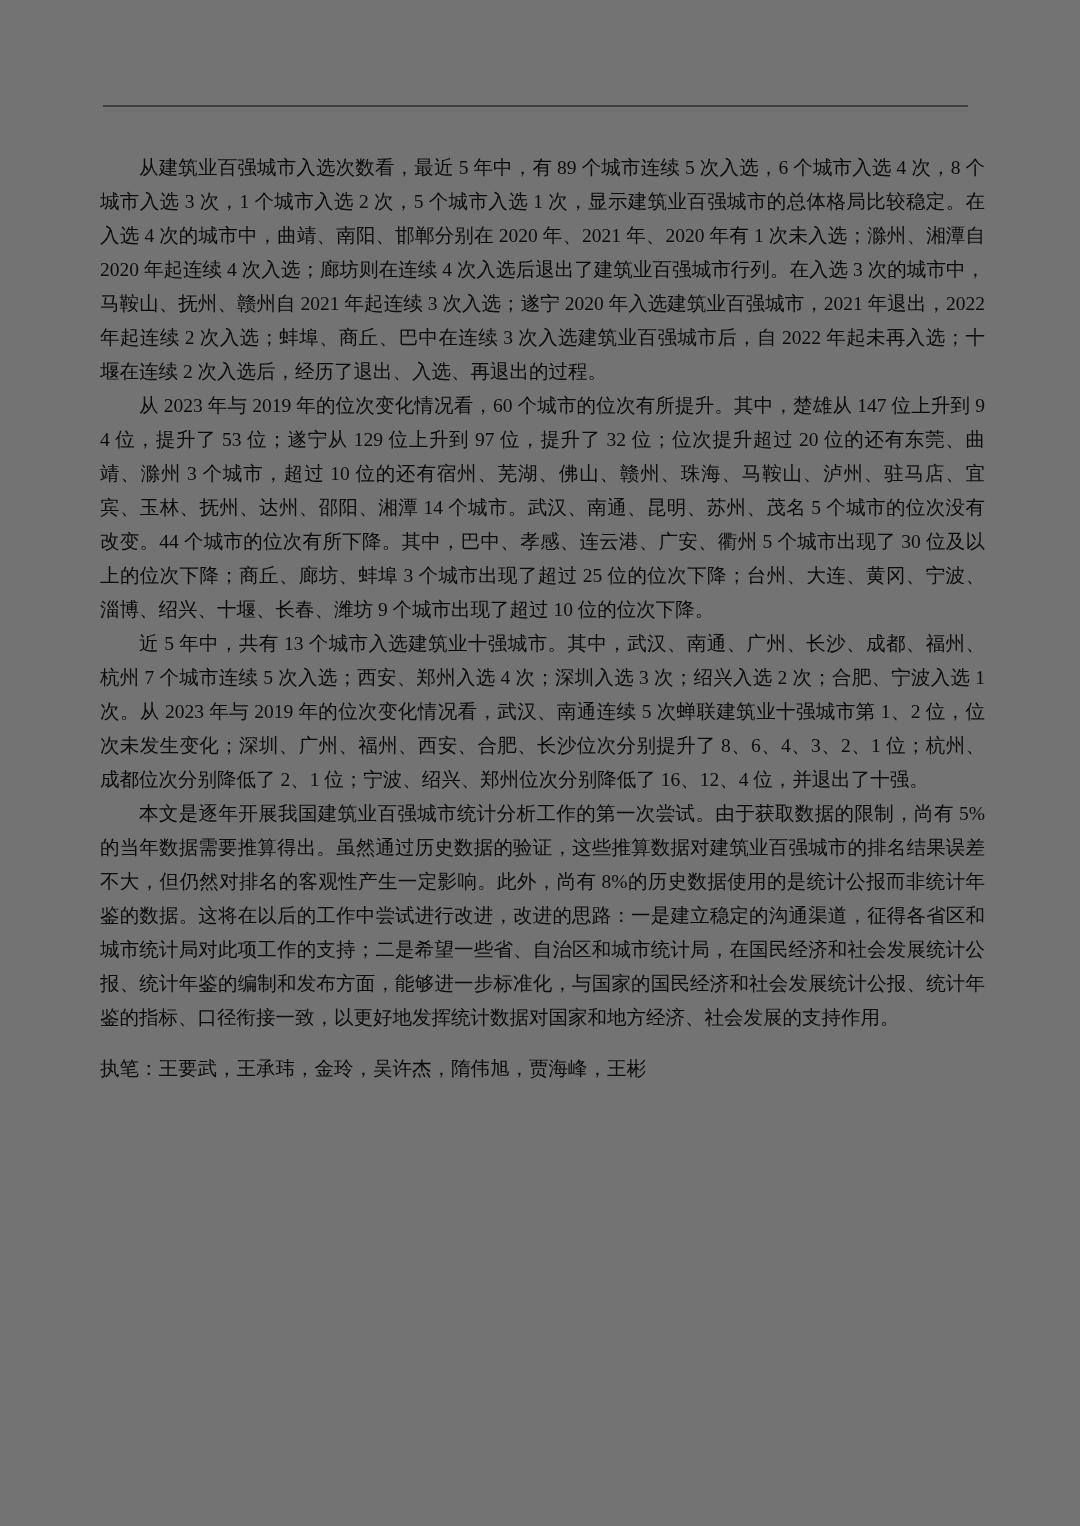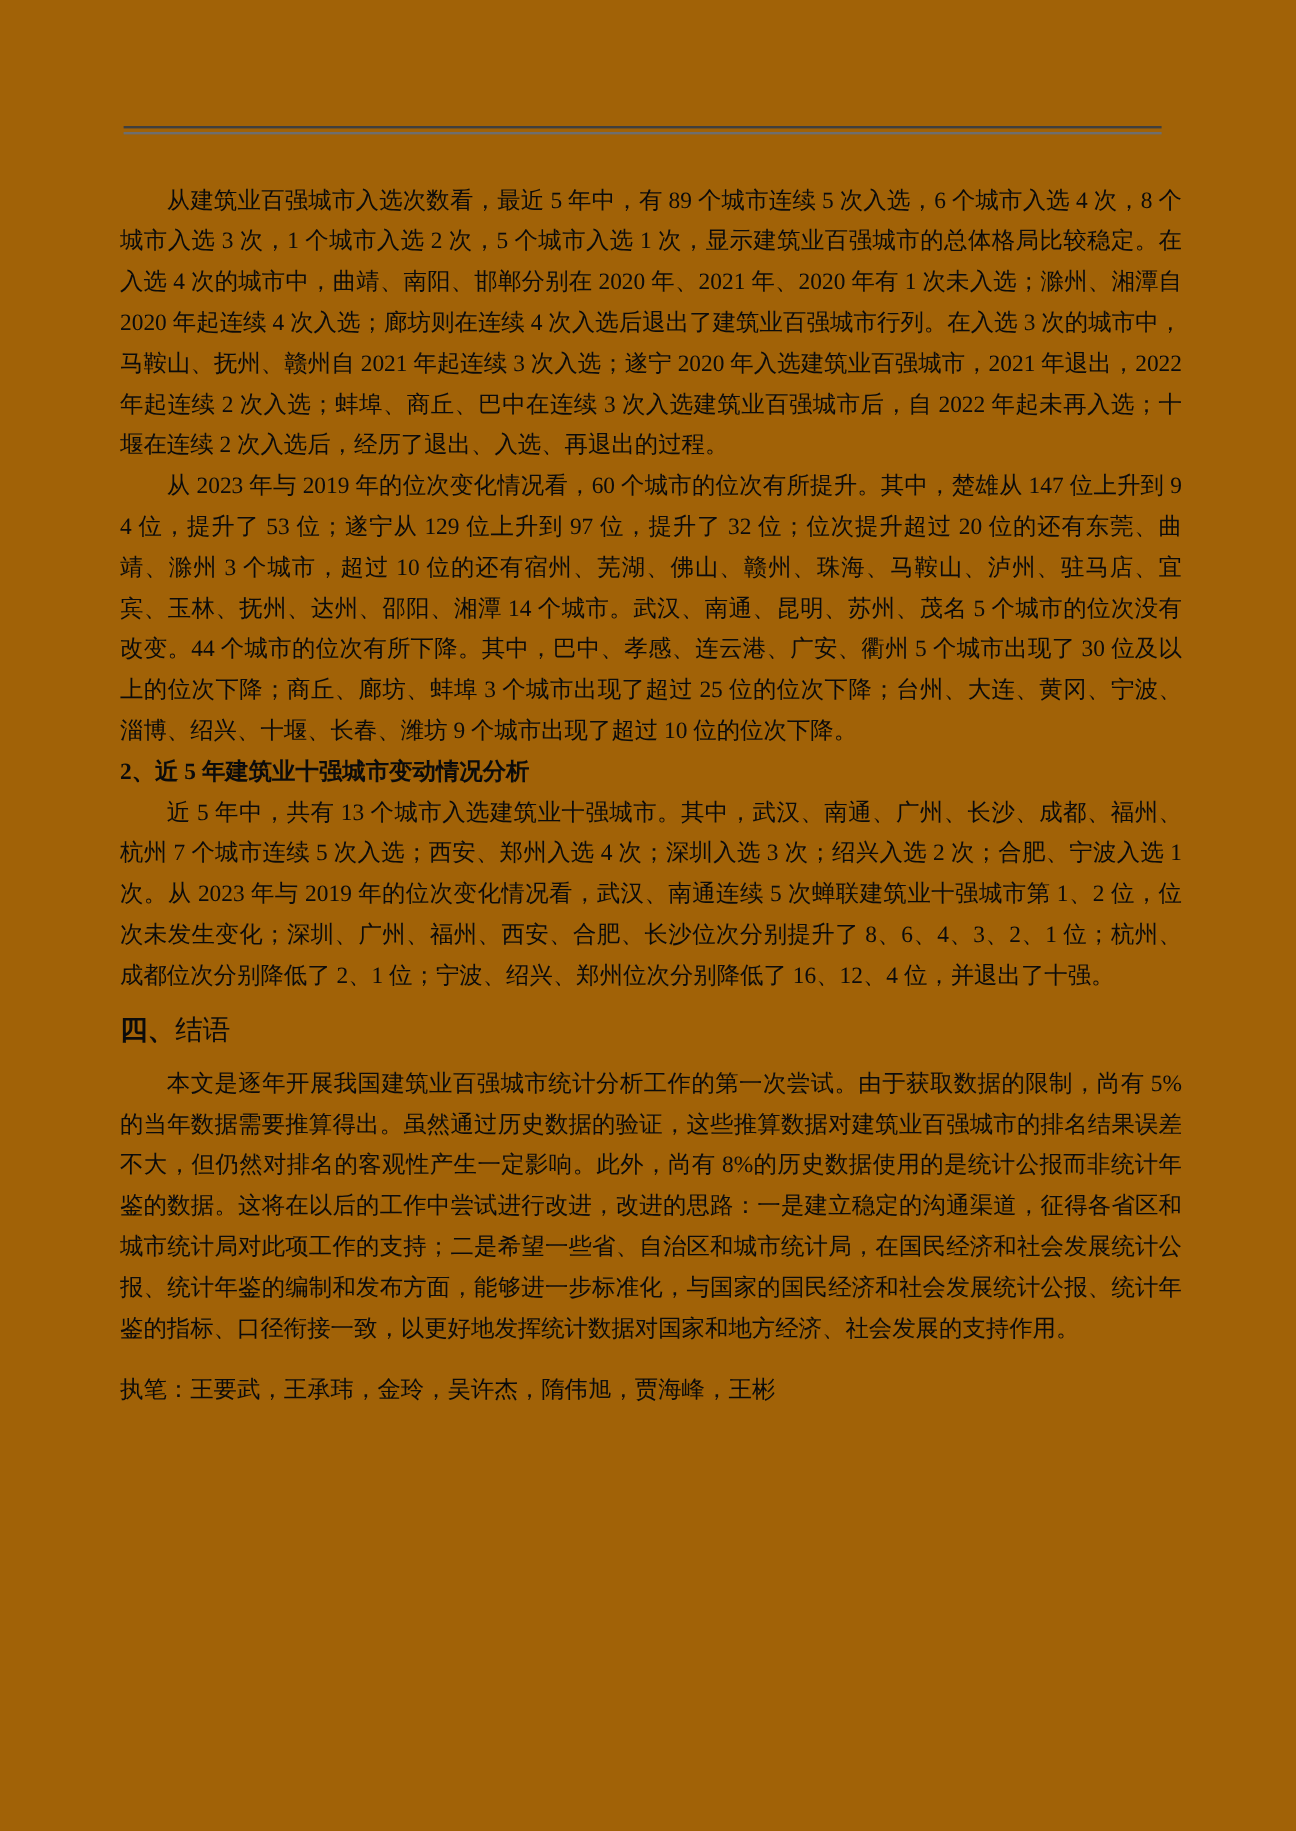--- a/index.html
+++ b/index.html
@@ -11,21 +11,21 @@
     width: 1080px;
     height: 1526px;
     font-family: "Liberation Serif", "DejaVu Serif", serif;
     color: #0b0b0b;
     overflow: hidden;
   }
   .page {
     position: relative;
     width: 1080px;
     height: 1526px;
-    background: #a16207;
+    background: #737373;
   }
   
   .header-rule {
     position: absolute;
     left: 103px;
     top: 105px;
     width: 865px;
     height: 3px;
     border-top: 2px solid #3f3f3f;
     border-bottom: 2px solid #6e6e6e;
@@ -80,27 +80,23 @@
 <div class="page">
 
   <div class="header-rule"></div>
 
   <main class="content">
 
     <p class="body-para">从建筑业百强城市入选次数看，最近 5 年中，有 89 个城市连续 5 次入选，6 个城市入选 4 次，8 个城市入选 3 次，1 个城市入选 2 次，5 个城市入选 1 次，显示建筑业百强城市的总体格局比较稳定。在入选 4 次的城市中，曲靖、南阳、邯郸分别在 2020 年、2021 年、2020 年有 1 次未入选；滁州、湘潭自 2020 年起连续 4 次入选；廊坊则在连续 4 次入选后退出了建筑业百强城市行列。在入选 3 次的城市中，马鞍山、抚州、赣州自 2021 年起连续 3 次入选；遂宁 2020 年入选建筑业百强城市，2021 年退出，2022 年起连续 2 次入选；蚌埠、商丘、巴中在连续 3 次入选建筑业百强城市后，自 2022 年起未再入选；十堰在连续 2 次入选后，经历了退出、入选、再退出的过程。</p>
 
     <p class="body-para">从 2023 年与 2019 年的位次变化情况看，60 个城市的位次有所提升。其中，楚雄从 147 位上升到 94 位，提升了 53 位；遂宁从 129 位上升到 97 位，提升了 32 位；位次提升超过 20 位的还有东莞、曲靖、滁州 3 个城市，超过 10 位的还有宿州、芜湖、佛山、赣州、珠海、马鞍山、泸州、驻马店、宜宾、玉林、抚州、达州、邵阳、湘潭 14 个城市。武汉、南通、昆明、苏州、茂名 5 个城市的位次没有改变。44 个城市的位次有所下降。其中，巴中、孝感、连云港、广安、衢州 5 个城市出现了 30 位及以上的位次下降；商丘、廊坊、蚌埠 3 个城市出现了超过 25 位的位次下降；台州、大连、黄冈、宁波、淄博、绍兴、十堰、长春、潍坊 9 个城市出现了超过 10 位的位次下降。</p>
 
-    <h3 class="sub-heading">2、近 5 年建筑业十强城市变动情况分析</h3>
 
     <p class="body-para">近 5 年中，共有 13 个城市入选建筑业十强城市。其中，武汉、南通、广州、长沙、成都、福州、杭州 7 个城市连续 5 次入选；西安、郑州入选 4 次；深圳入选 3 次；绍兴入选 2 次；合肥、宁波入选 1 次。从 2023 年与 2019 年的位次变化情况看，武汉、南通连续 5 次蝉联建筑业十强城市第 1、2 位，位次未发生变化；深圳、广州、福州、西安、合肥、长沙位次分别提升了 8、6、4、3、2、1 位；杭州、成都位次分别降低了 2、1 位；宁波、绍兴、郑州位次分别降低了 16、12、4 位，并退出了十强。</p>
 
-    <h2 class="section-heading">
-      <span class="heading-num">四、</span><span class="heading-title">结语</span>
-    </h2>
 
     <p class="body-para">本文是逐年开展我国建筑业百强城市统计分析工作的第一次尝试。由于获取数据的限制，尚有 5%的当年数据需要推算得出。虽然通过历史数据的验证，这些推算数据对建筑业百强城市的排名结果误差不大，但仍然对排名的客观性产生一定影响。此外，尚有 8%的历史数据使用的是统计公报而非统计年鉴的数据。这将在以后的工作中尝试进行改进，改进的思路：一是建立稳定的沟通渠道，征得各省区和城市统计局对此项工作的支持；二是希望一些省、自治区和城市统计局，在国民经济和社会发展统计公报、统计年鉴的编制和发布方面，能够进一步标准化，与国家的国民经济和社会发展统计公报、统计年鉴的指标、口径衔接一致，以更好地发挥统计数据对国家和地方经济、社会发展的支持作用。</p>
 
     <p class="byline">执笔：王要武，王承玮，金玲，吴许杰，隋伟旭，贾海峰，王彬</p>
 
   </main>
 
 </div>
 
 </body></html>

